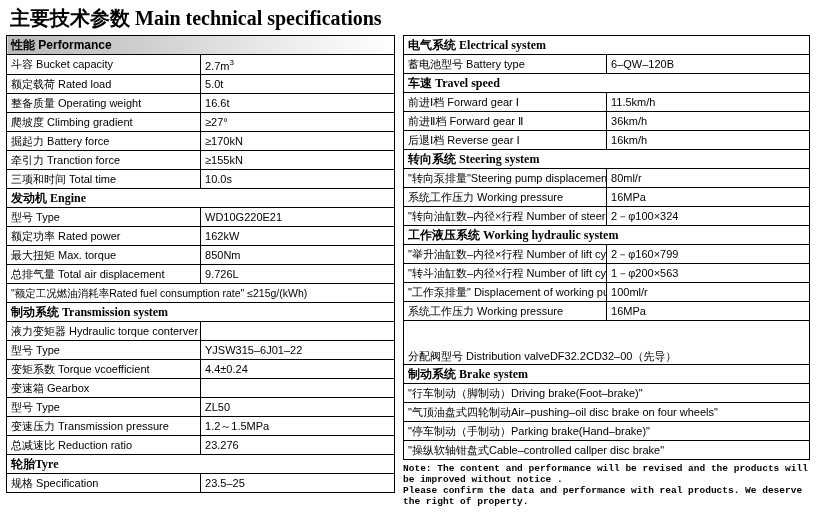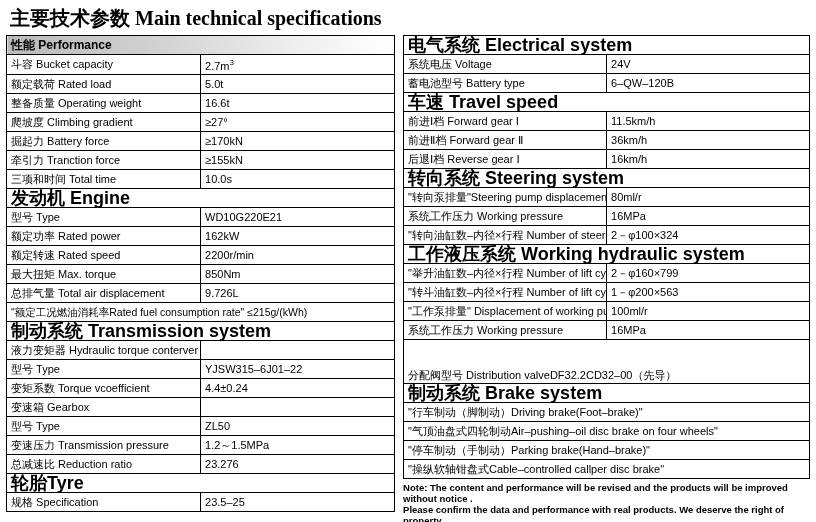--- a/index.html
+++ b/index.html
@@ -36,38 +36,39 @@
     line-height:14px;
     vertical-align:middle;
     overflow:hidden;
     white-space:nowrap;
   }
   td.label{width:58%;}
   td.value{width:42%;}
   
   tr.section td{
     font-weight:bold;
-    font-size:18px;
+    font-size:12px;
+    font-family:Liberation Serif, serif;
   }
   
   td.gradhdr{
     background:linear-gradient(to right,#b9b9b9 0%,#cfcfcf 35%,#efefef 75%,#ffffff 100%);
     font-weight:bold;
     font-size:12px;
     padding-left:6px;
   }
   td.plainhdr{
     font-weight:bold;
     font-size:12px;
   }
   .sup{font-size:8px;vertical-align:super;}
   .multi{white-space:normal;line-height:12px;}
   td.multi{height:28px;}
   .note{
-    font-family:Liberation Sans, sans-serif;
+    font-family:Liberation Mono, monospace;
     font-size:9.5px;
     line-height:11px;
     font-weight:bold;
     margin-top:3px;
     white-space:normal;
   }
   .distrib .lab{display:inline-block;margin-top:27px;}
   .distrib .v1{display:inline-block;}
   .distrib .v2{display:inline-block;}
 </style>
@@ -120,24 +121,20 @@
         </tr>
         <tr>
           <td class="label">型号 Type</td>
           <td class="value">WD10G220E21</td>
         </tr>
         <tr>
           <td class="label">额定功率 Rated power</td>
           <td class="value">162kW</td>
         </tr>
         <tr>
-          <td class="label">额定转速 Rated speed</td>
-          <td class="value">2200r/min</td>
-        </tr>
-        <tr>
           <td class="label">最大扭矩 Max. torque</td>
           <td class="value">850Nm</td>
         </tr>
         <tr>
           <td class="label">总排气量 Total air displacement</td>
           <td class="value">9.726L</td>
         </tr>
         <tr>
           <td class="label" colspan="2" style="font-size:10.5px;">"额定工况燃油消耗率Rated fuel consumption rate"  ≤215g/(kWh)</td>
         </tr>
@@ -186,24 +183,20 @@
         </table>
     </div>
 
     <div class="col-right">
       <table class="spec">
         <tbody>
             <tr class="section">
           <td class="plainhdr" colspan="2">电气系统 Electrical system</td>
         </tr>
         <tr>
-          <td class="label">系统电压 Voltage</td>
-          <td class="value">24V</td>
-        </tr>
-        <tr>
           <td class="label">蓄电池型号 Battery type</td>
           <td class="value">6–QW–120B</td>
         </tr>
 
         <tr class="section">
           <td class="plainhdr" colspan="2">车速 Travel speed</td>
         </tr>
         <tr>
           <td class="label">前进Ⅰ档 Forward gear Ⅰ</td>
           <td class="value">11.5km/h</td>

